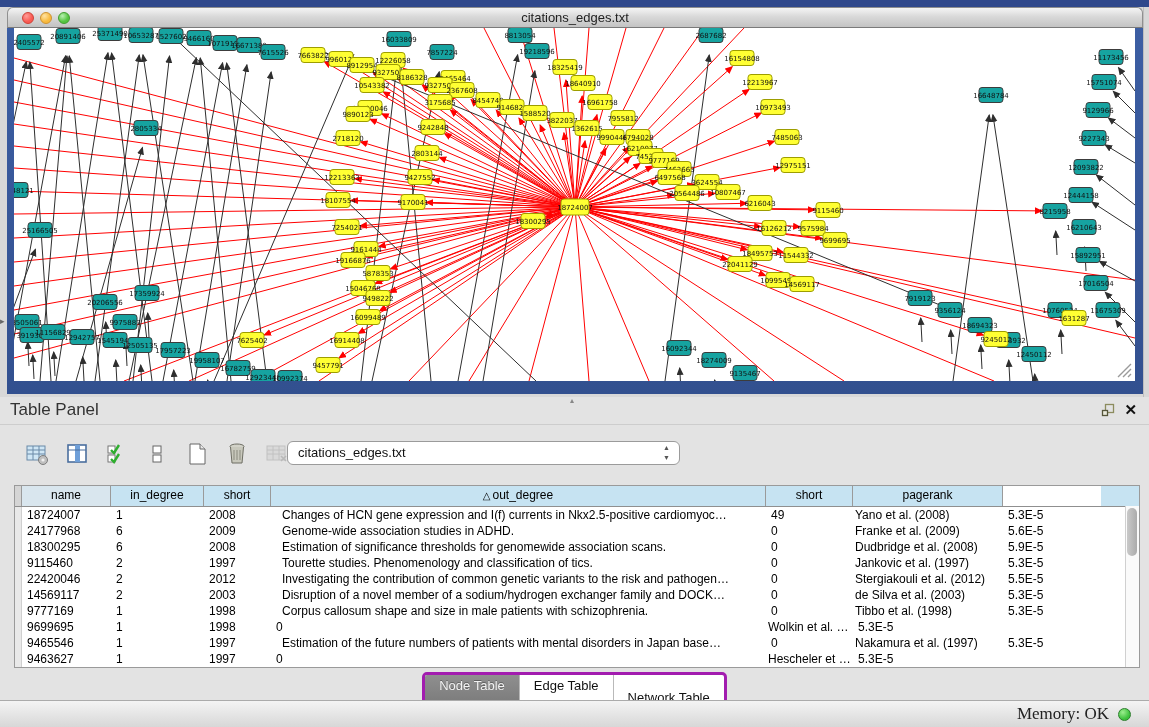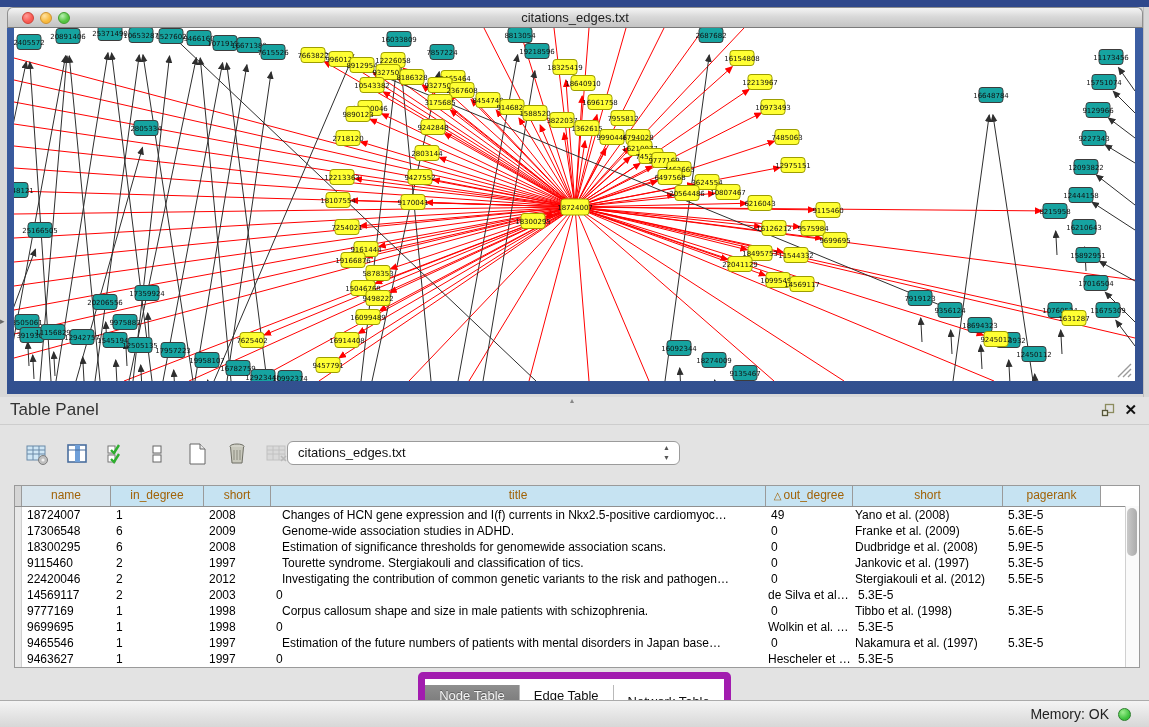--- a/index.html
+++ b/index.html
@@ -37,47 +37,47 @@
   .tb-icon{width:26px;height:26px;display:flex;align-items:center;justify-content:center;cursor:pointer;}
   #combo{position:absolute;left:287px;top:44px;width:393px;height:24px;background:#fff;
      border:1px solid #9b9b9b;border-radius:6px;box-sizing:border-box;font-size:13px;color:#111;
      line-height:22px;padding-left:10px;cursor:pointer;}
   #combo-stepper{position:absolute;right:9px;top:1px;font-size:7px;color:#555;line-height:10px;text-align:center;}
 
   #tbl{position:absolute;left:14px;top:88px;width:1126px;height:183px;background:#fff;
      border:1px solid #9a9a9a;box-sizing:border-box;overflow:hidden;}
   #tbl-header{display:grid;grid-template-columns:7px 89px 93px 67px 495px 87px 150px 98px 1fr;
      height:20px;background:#c6e3f2;border-bottom:1px solid #8f8f8f;}
-  .hcell{font-size:12px;color:#a16207;text-align:center;line-height:19px;border-right:1px solid #9a9a9a;
+  .hcell{font-size:12px;color:#000000;text-align:center;line-height:19px;border-right:1px solid #9a9a9a;
      overflow:hidden;white-space:nowrap;text-overflow:ellipsis;padding:0 3px;cursor:pointer;}
   .hcell.rowhead{background:#d5d5d5;padding:0;}
   .hcell.namehead{background:#d9e6ee;}
   .hcell.filler{border-right:none;background:#fff;cursor:default;}
   .sort-tri{font-size:10px;margin-right:2px;}
   .trow{display:grid;grid-template-columns:7px 89px 93px 67px 495px 87px 150px 98px 1fr;height:16px;}
   .tcell{font-size:12px;color:#000;line-height:16px;white-space:nowrap;overflow:hidden;
      text-overflow:ellipsis;padding:0 0 0 5px;cursor:default;}
   .tcell.rowhead{background:#e9e9e9;border-right:1px solid #cfcfcf;padding:0;}
   .tcell.c-title{padding-left:11px;}
   .tcell.c-short{padding:0 2px;}
   #tbl-vscroll{position:absolute;right:0;top:20px;bottom:0;width:13px;background:#fafafa;border-left:1px solid #d0d0d0;}
   #tbl-thumb{position:absolute;left:1px;top:2px;width:10px;height:48px;background:linear-gradient(90deg,#c9c9c9,#ababab);border-radius:5px;}
 
   #tab-bar{position:absolute;left:0;right:0;top:275px;display:flex;justify-content:center;}
-  #seg{display:flex;border:7px solid #a21caf;border-radius:5px;overflow:hidden;background:#fff;
-      box-shadow:0 1px 0 rgba(255,255,255,.7);align-items:center;}
+  #seg{display:flex;border:3px solid #a21caf;border-radius:5px;overflow:hidden;background:#fff;
+      box-shadow:0 1px 0 rgba(255,255,255,.7);}
   .seg-btn{font-size:13px;padding:0 14px;line-height:21px;color:#111;background:#fff;cursor:pointer;
       border-right:1px solid #b9b9b9;}
   .seg-btn:last-child{border-right:none;margin-top:12px;}
   .seg-btn.sel{background:linear-gradient(#8f8f8f,#787878);color:#f2f2f2;text-shadow:0 -1px 0 rgba(0,0,0,.3);}
 
   
   #status-bar{position:absolute;left:0;top:700px;width:1149px;height:27px;
      background:linear-gradient(#f4f4f4,#d6d6d6);border-top:1px solid #ababab;}
-  #mem-label{position:absolute;right:40px;top:0;line-height:26px;font-size:14px;color:#222;}
+  #mem-label{position:absolute;right:40px;top:0;line-height:26px;font-size:17px;color:#222;font-family:Liberation Serif, serif;}
   #mem-dot{position:absolute;right:18px;top:7px;width:13px;height:13px;border-radius:50%;
      background:radial-gradient(circle at 35% 30%,#9cee8e,#3cc13c 65%);border:1px solid #2a7e2a;
      box-sizing:border-box;cursor:pointer;}
 </style>
 </head>
 <body>
 
 <div id="top-strip"></div>
 
 <div id="net-frame">
@@ -832,41 +832,40 @@
     <span>citations_edges.txt</span>
     <span id="combo-stepper">▲<br>▼</span>
   </div>
 
   <div id="tbl">
     <div id="tbl-header">
         <div class="hcell rowhead"></div>
         <div class="hcell namehead"><span>name</span></div>
         <div class="hcell"><span>in_degree</span></div>
         <div class="hcell"><span>short</span></div>
-        <div class="hcell"><span>title</span></div>
         <div class="hcell"><span class="sort-tri">△</span><span>out_degree</span></div>
         <div class="hcell"><span>short</span></div>
         <div class="hcell"><span>pagerank</span></div>
         <div class="hcell filler"></div>
       </div>
     <div id="tbl-body">
         <div class="trow">
           <div class="tcell rowhead"></div>
           <div class="tcell c-name">18724007</div>
           <div class="tcell c-indegree">1</div>
           <div class="tcell c-year">2008</div>
           <div class="tcell c-title">Changes of HCN gene expression and I(f) currents in Nkx2.5-positive cardiomyoc…</div>
           <div class="tcell c-outdegree">49</div>
           <div class="tcell c-short">Yano et al. (2008)</div>
           <div class="tcell c-pagerank">5.3E-5</div>
           <div class="tcell"></div>
         </div>
         <div class="trow">
           <div class="tcell rowhead"></div>
-          <div class="tcell c-name">17306548</div>
+          <div class="tcell c-name">24177968</div>
           <div class="tcell c-indegree">6</div>
           <div class="tcell c-year">2009</div>
           <div class="tcell c-title">Genome-wide association studies in ADHD.</div>
           <div class="tcell c-outdegree">0</div>
           <div class="tcell c-short">Franke et al. (2009)</div>
           <div class="tcell c-pagerank">5.6E-5</div>
           <div class="tcell"></div>
         </div>
         <div class="trow">
           <div class="tcell rowhead"></div>
@@ -877,21 +876,21 @@
           <div class="tcell c-outdegree">0</div>
           <div class="tcell c-short">Dudbridge et al. (2008)</div>
           <div class="tcell c-pagerank">5.9E-5</div>
           <div class="tcell"></div>
         </div>
         <div class="trow">
           <div class="tcell rowhead"></div>
           <div class="tcell c-name">9115460</div>
           <div class="tcell c-indegree">2</div>
           <div class="tcell c-year">1997</div>
-          <div class="tcell c-title">Tourette syndrome. Stergiakouli and classification of tics.</div>
+          <div class="tcell c-title">Tourette studies. Phenomenology and classification of tics.</div>
           <div class="tcell c-outdegree">0</div>
           <div class="tcell c-short">Jankovic et al. (1997)</div>
           <div class="tcell c-pagerank">5.3E-5</div>
           <div class="tcell"></div>
         </div>
         <div class="trow">
           <div class="tcell rowhead"></div>
           <div class="tcell c-name">22420046</div>
           <div class="tcell c-indegree">2</div>
           <div class="tcell c-year">2012</div>
@@ -899,20 +898,21 @@
           <div class="tcell c-outdegree">0</div>
           <div class="tcell c-short">Stergiakouli et al. (2012)</div>
           <div class="tcell c-pagerank">5.5E-5</div>
           <div class="tcell"></div>
         </div>
         <div class="trow">
           <div class="tcell rowhead"></div>
           <div class="tcell c-name">14569117</div>
           <div class="tcell c-indegree">2</div>
           <div class="tcell c-year">2003</div>
+          <div class="tcell c-title">Disruption of a novel member of a sodium/hydrogen exchanger family and DOCK…</div>
           <div class="tcell c-outdegree">0</div>
           <div class="tcell c-short">de Silva et al. (2003)</div>
           <div class="tcell c-pagerank">5.3E-5</div>
           <div class="tcell"></div>
         </div>
         <div class="trow">
           <div class="tcell rowhead"></div>
           <div class="tcell c-name">9777169</div>
           <div class="tcell c-indegree">1</div>
           <div class="tcell c-year">1998</div>

